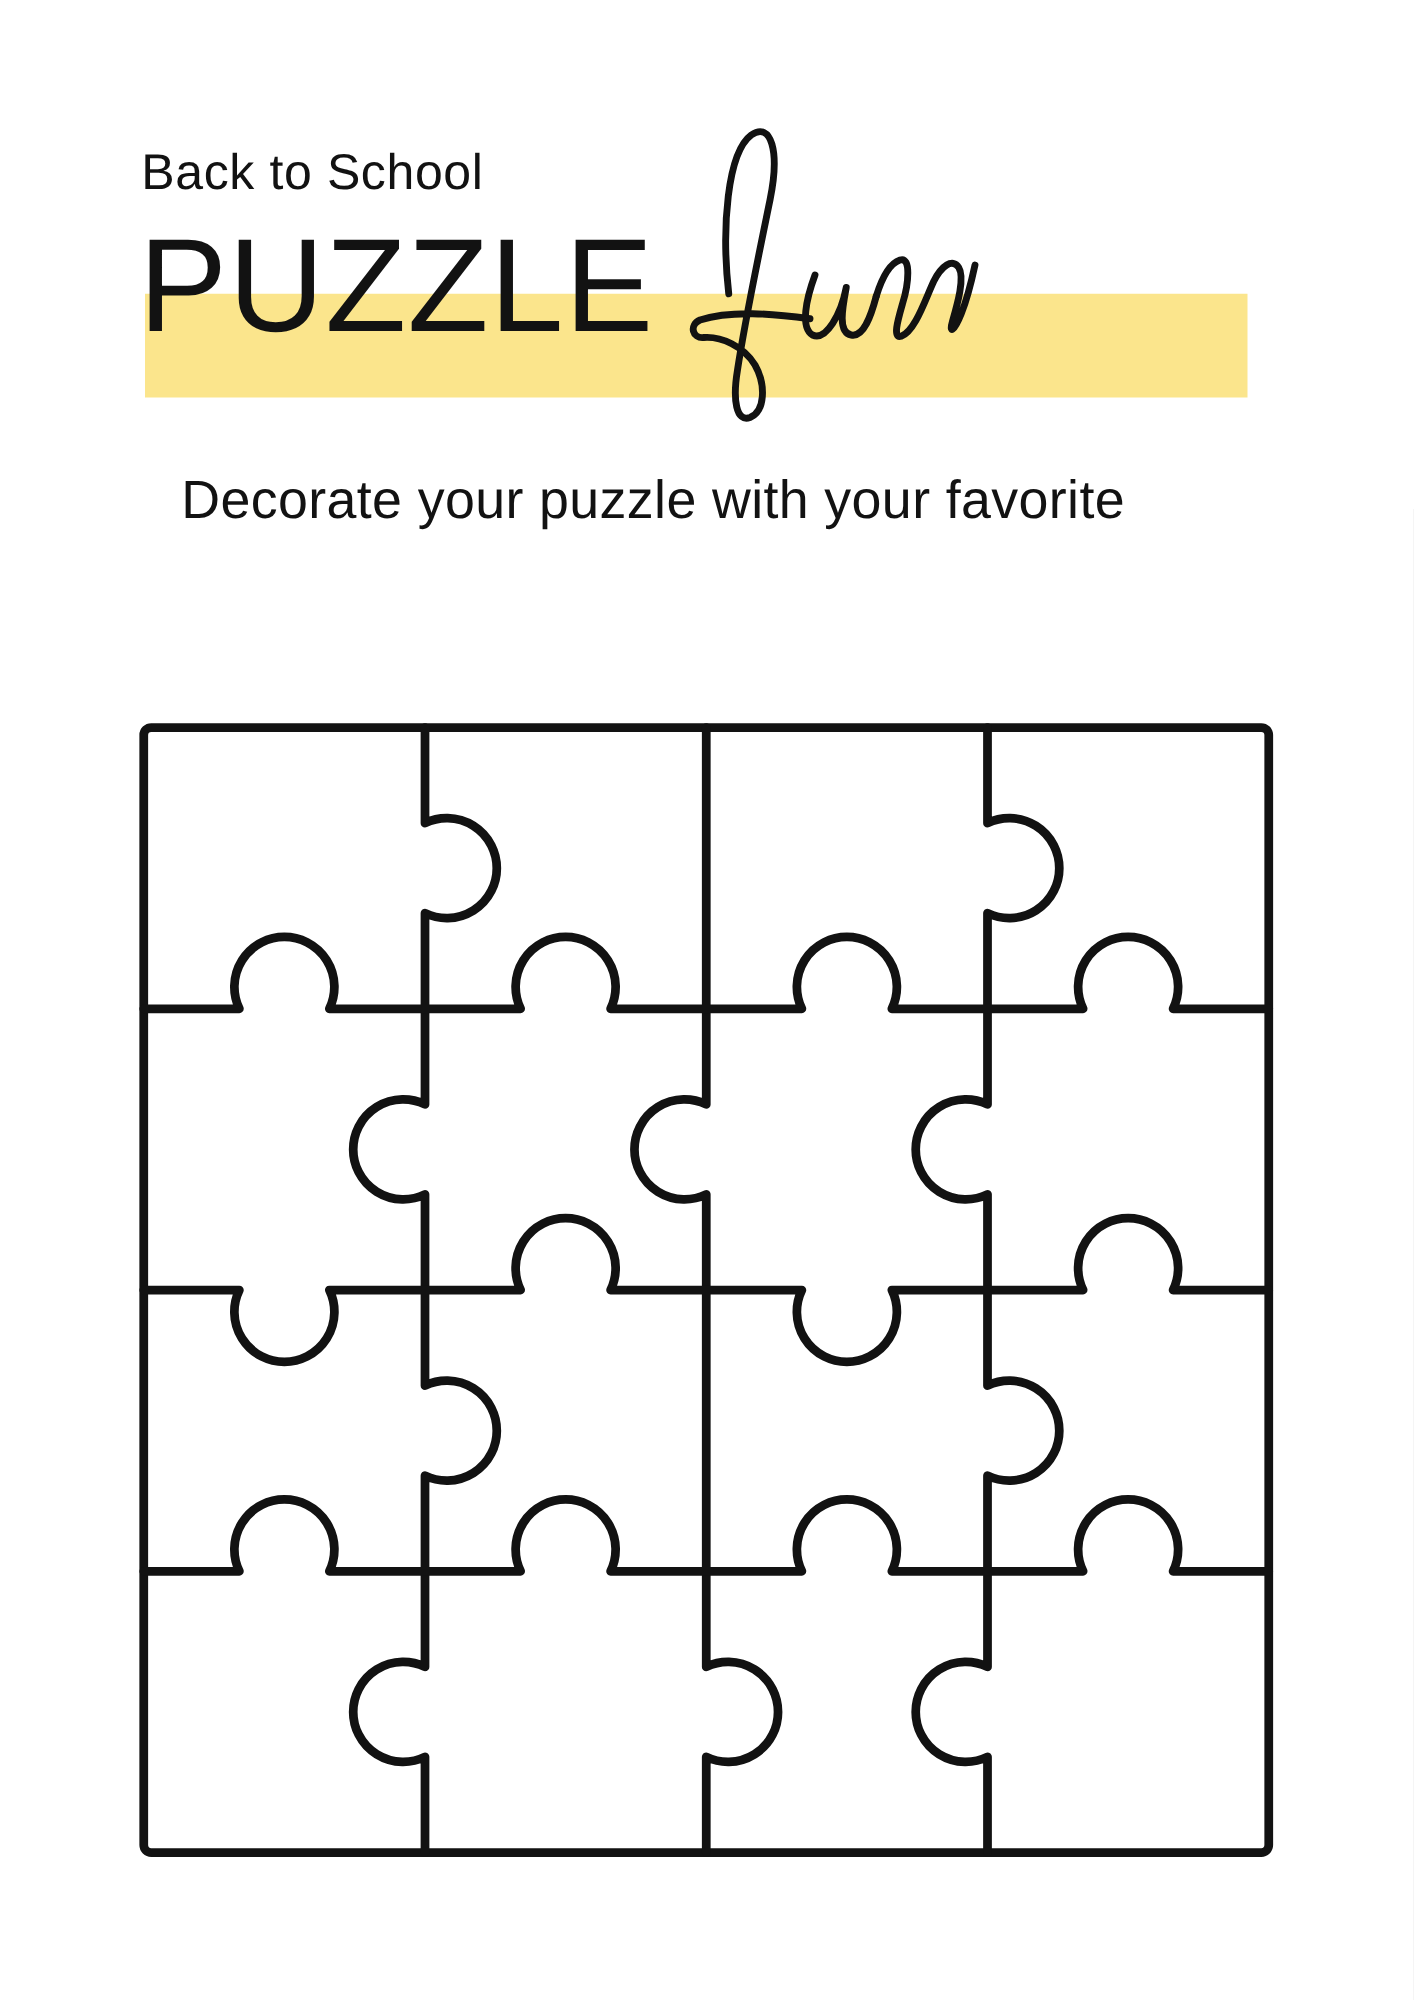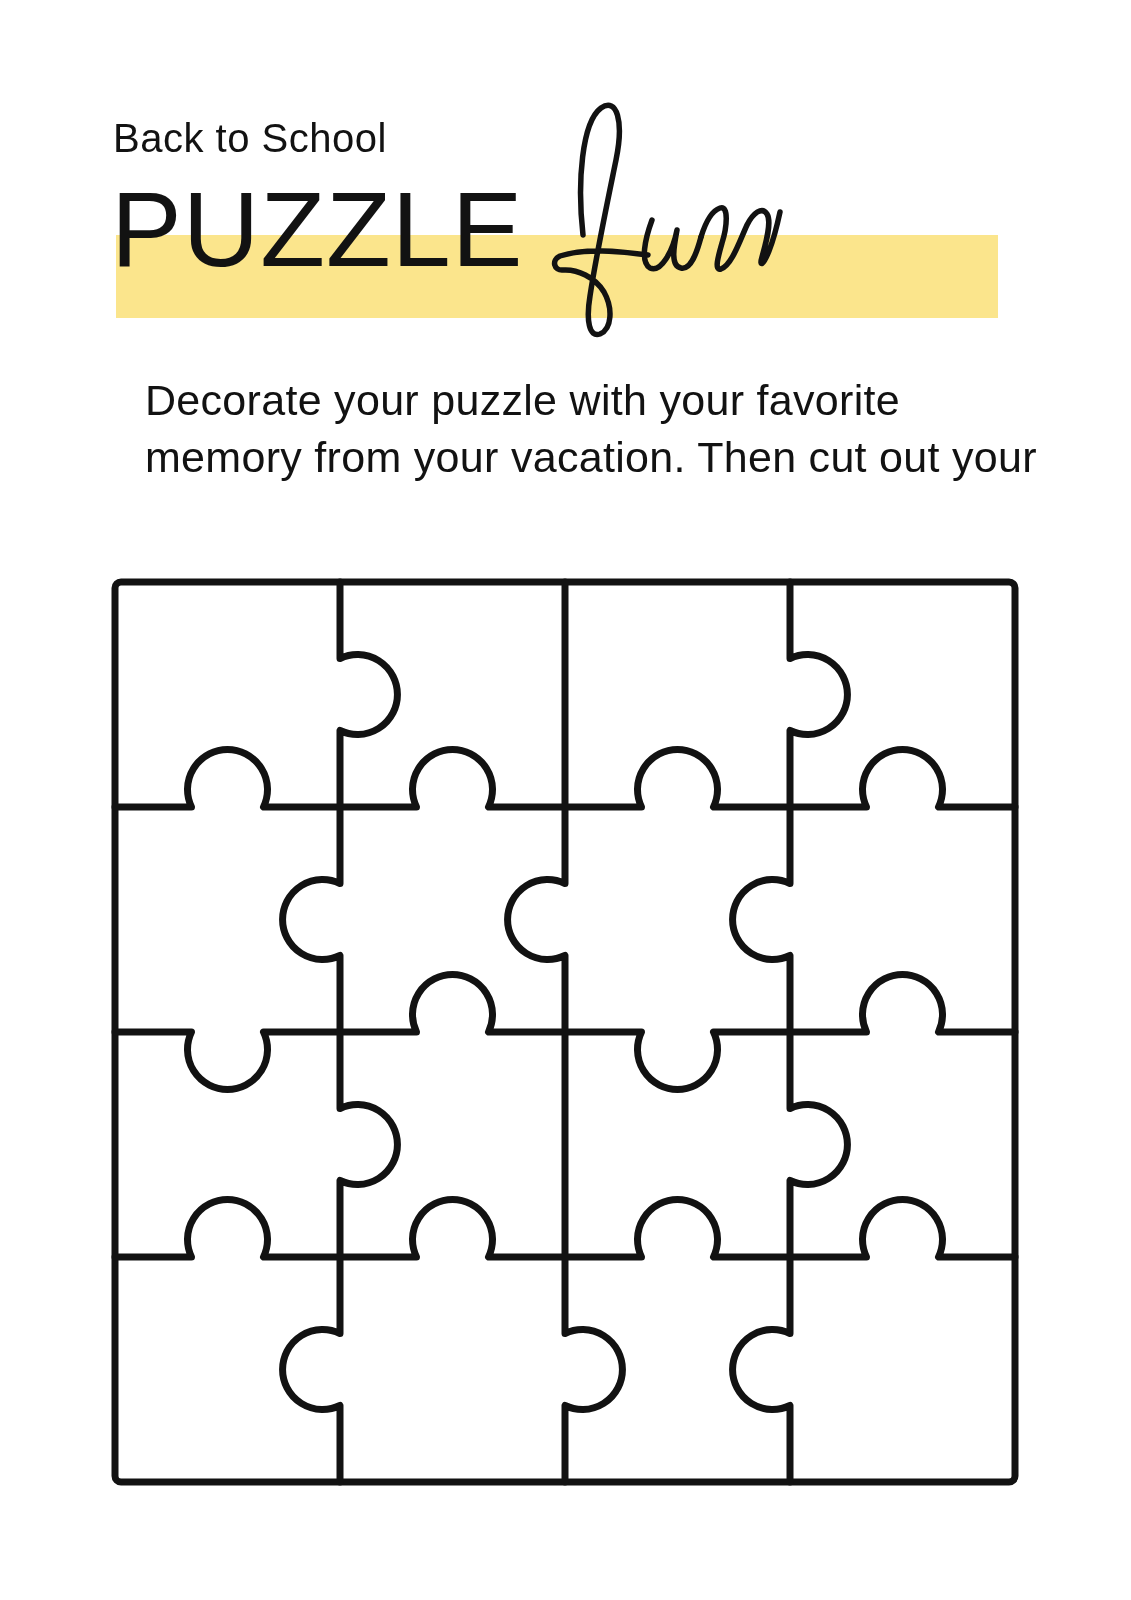--- a/index.html
+++ b/index.html
@@ -83,21 +83,20 @@
          C 718 257 714 271 721 269
          C 732 265 740 240 747 225
          C 753 213 762 206 767 214
          C 772 222 766 243 762 257
          C 759 267 763 266 769 251
          C 773 241 777 226 780 212"></path>
   </svg>
 
   <div class="instructions">
     <div>Decorate your puzzle with your favorite</div>
-    <div>memory from your vacation. Then cut out your</div>
   </div>
 
   <svg id="puzzle" class="puzzle" viewBox="0 0 1131 1600" role="img">
       <rect x="115" y="582" width="900" height="900" rx="6" fill="none" stroke="#121212" stroke-width="7" stroke-linecap="round" stroke-linejoin="round"></rect>
       <path d="M 340 582 L 340 658.5 A 40 40 0 1 1 340 730.5 L 340 807 L 340 883.5 A 40 40 0 1 0 340 955.5 L 340 1032 L 340 1108.5 A 40 40 0 1 1 340 1180.5 L 340 1257 L 340 1333.5 A 40 40 0 1 0 340 1405.5 L 340 1482" fill="none" stroke="#121212" stroke-width="7" stroke-linecap="round" stroke-linejoin="round"></path>
       <path d="M 565 582 L 565 807 L 565 883.5 A 40 40 0 1 0 565 955.5 L 565 1032 L 565 1257 L 565 1333.5 A 40 40 0 1 1 565 1405.5 L 565 1482" fill="none" stroke="#121212" stroke-width="7" stroke-linecap="round" stroke-linejoin="round"></path>
       <path d="M 790 582 L 790 658.5 A 40 40 0 1 1 790 730.5 L 790 807 L 790 883.5 A 40 40 0 1 0 790 955.5 L 790 1032 L 790 1108.5 A 40 40 0 1 1 790 1180.5 L 790 1257 L 790 1333.5 A 40 40 0 1 0 790 1405.5 L 790 1482" fill="none" stroke="#121212" stroke-width="7" stroke-linecap="round" stroke-linejoin="round"></path>
       <path d="M 115 807 L 191.5 807 A 40 40 0 1 1 263.5 807 L 340 807 L 416.5 807 A 40 40 0 1 1 488.5 807 L 565 807 L 641.5 807 A 40 40 0 1 1 713.5 807 L 790 807 L 866.5 807 A 40 40 0 1 1 938.5 807 L 1015 807" fill="none" stroke="#121212" stroke-width="7" stroke-linecap="round" stroke-linejoin="round"></path>
       <path d="M 115 1032 L 191.5 1032 A 40 40 0 1 0 263.5 1032 L 340 1032 L 416.5 1032 A 40 40 0 1 1 488.5 1032 L 565 1032 L 641.5 1032 A 40 40 0 1 0 713.5 1032 L 790 1032 L 866.5 1032 A 40 40 0 1 1 938.5 1032 L 1015 1032" fill="none" stroke="#121212" stroke-width="7" stroke-linecap="round" stroke-linejoin="round"></path>
       <path d="M 115 1257 L 191.5 1257 A 40 40 0 1 1 263.5 1257 L 340 1257 L 416.5 1257 A 40 40 0 1 1 488.5 1257 L 565 1257 L 641.5 1257 A 40 40 0 1 1 713.5 1257 L 790 1257 L 866.5 1257 A 40 40 0 1 1 938.5 1257 L 1015 1257" fill="none" stroke="#121212" stroke-width="7" stroke-linecap="round" stroke-linejoin="round"></path>

